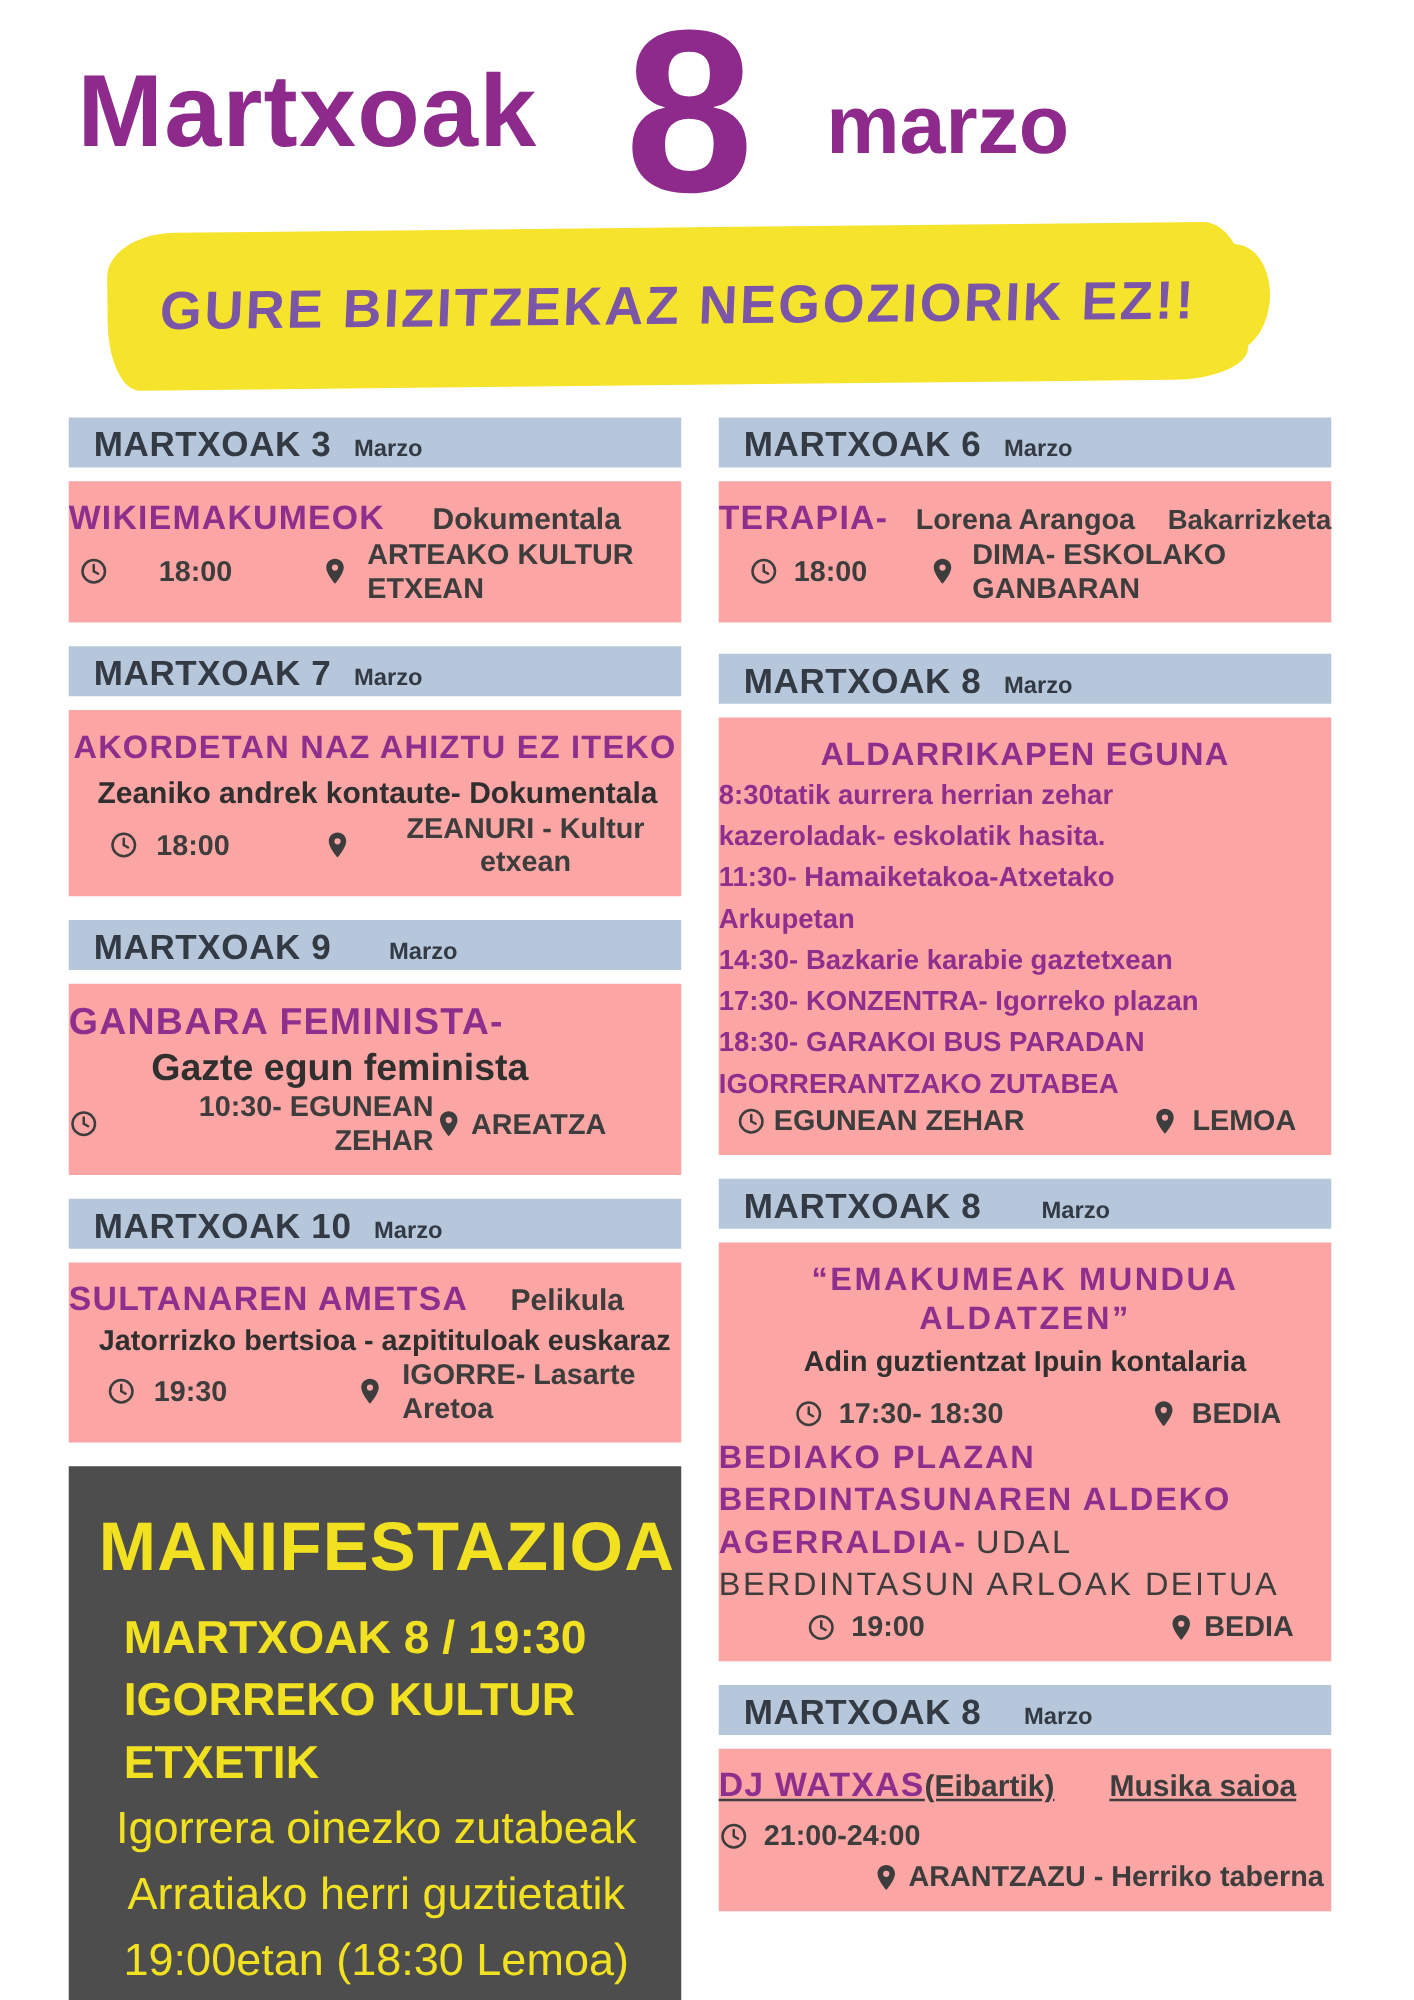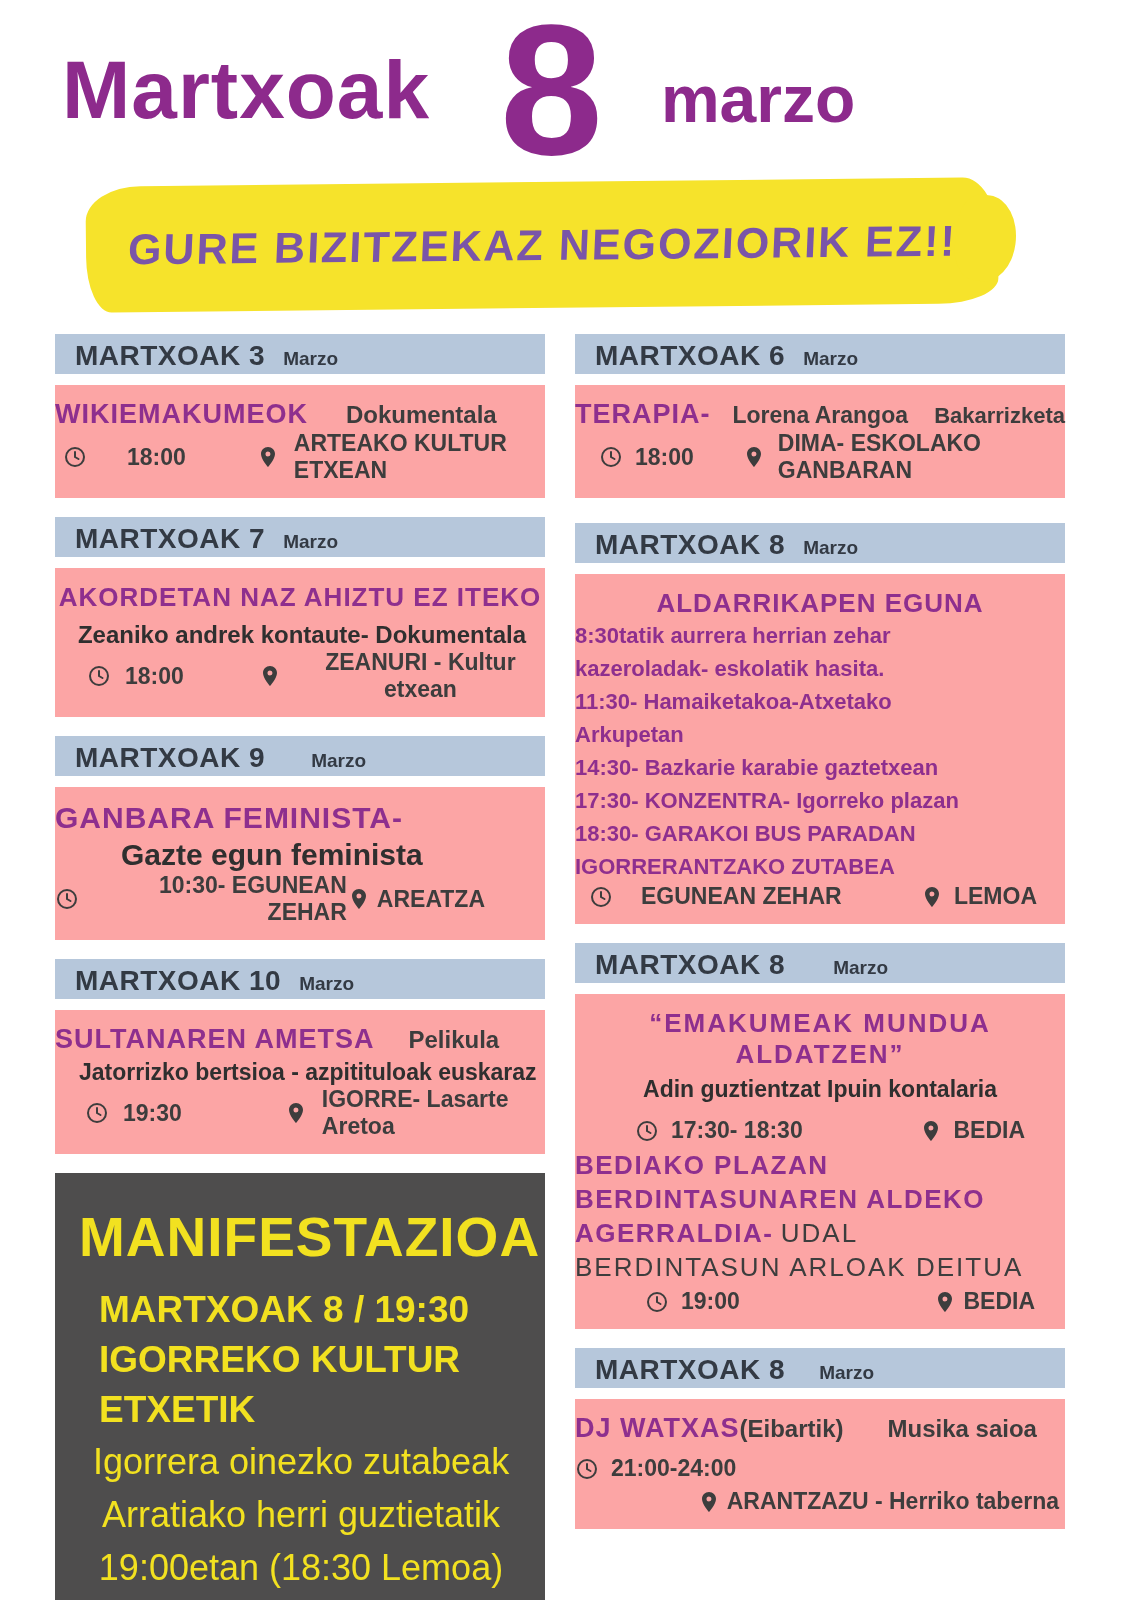--- a/index.html
+++ b/index.html
@@ -238,21 +238,21 @@
         <span class="etitle center" style="font-size:26px;">ALDARRIKAPEN EGUNA</span>
         <span class="purple-lines">8:30tatik aurrera herrian zehar</span>
         <span class="purple-lines">kazeroladak- eskolatik hasita.</span>
         <span class="purple-lines">11:30- Hamaiketakoa-Atxetako</span>
         <span class="purple-lines">Arkupetan</span>
         <span class="purple-lines">14:30- Bazkarie karabie gaztetxean</span>
         <span class="purple-lines">17:30- KONZENTRA- Igorreko plazan</span>
         <span class="purple-lines">18:30- GARAKOI BUS PARADAN</span>
         <span class="purple-lines">IGORRERANTZAKO ZUTABEA</span>
         <div class="meta" style="justify-content:space-between; padding:0 28px 0 14px;">
-          <span style="display:flex; align-items:center; gap:28px;">
+          <span style="display:flex; align-items:center; gap:6px;">
             <span class="icon">
                 <svg viewBox="0 0 24 24">
                   <circle cx="12" cy="12" r="9" fill="none" stroke="#3d3d3d" stroke-width="2"></circle>
                   <path d="M12 7v5l3.5 2" stroke="#3d3d3d" stroke-width="2" fill="none" stroke-linecap="round"></path>
                 </svg>
               </span>
             <span>EGUNEAN ZEHAR</span>
           </span>
           <span style="display:flex; align-items:center; gap:10px;">
             <span class="icon">
@@ -314,21 +314,21 @@
             <span>BEDIA</span>
           </span>
         </div>
       </div>
 
       <div class="day-header">
         <span class="day">MARTXOAK 8</span>
         <span class="month" style="margin-left:16px;">Marzo</span>
       </div>
       <div class="card card-m8c" style="margin-bottom:0;">
-        <div class="row" style="gap:0;">
+        <div class="row" style="gap:0;text-decoration:underline;">
           <span class="etitle">DJ WATXAS</span>
           <span class="etag">(Eibartik)</span>
           <span class="etag" style="margin-left:44px;">Musika saioa</span>
         </div>
         <div class="meta" style="gap:12px; margin-top:auto;">
           <span class="icon">
               <svg viewBox="0 0 24 24">
                 <circle cx="12" cy="12" r="9" fill="none" stroke="#3d3d3d" stroke-width="2"></circle>
                 <path d="M12 7v5l3.5 2" stroke="#3d3d3d" stroke-width="2" fill="none" stroke-linecap="round"></path>
               </svg>

